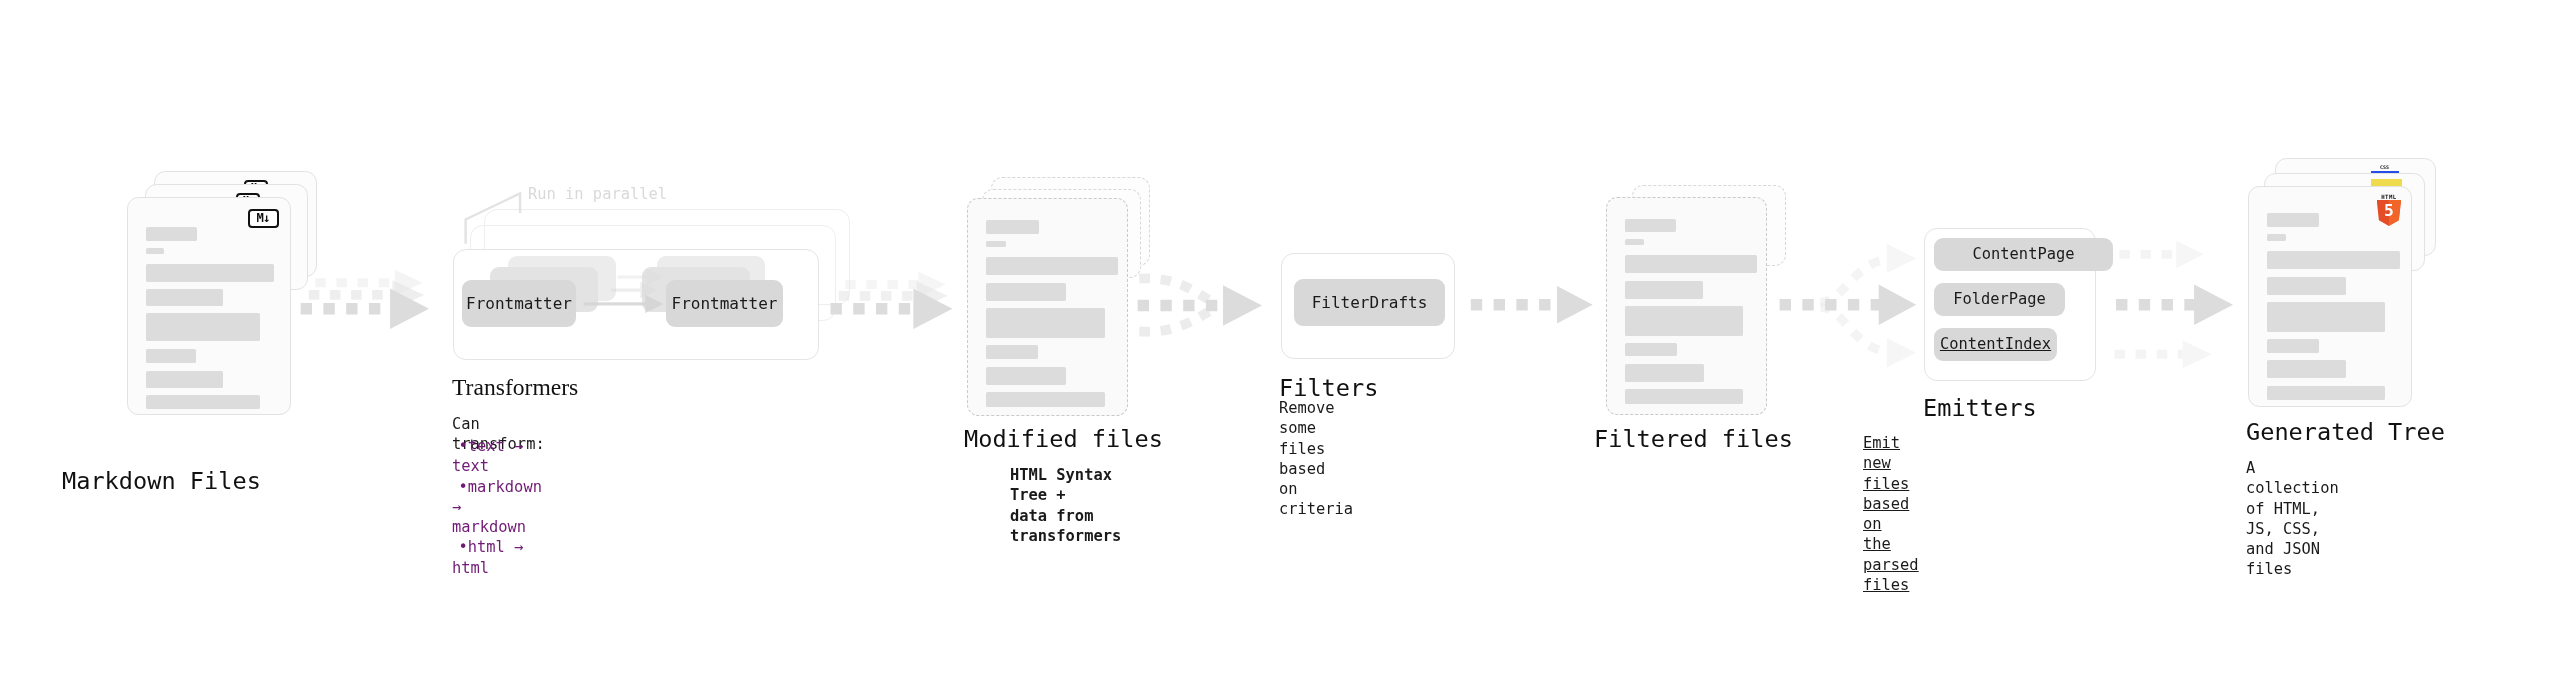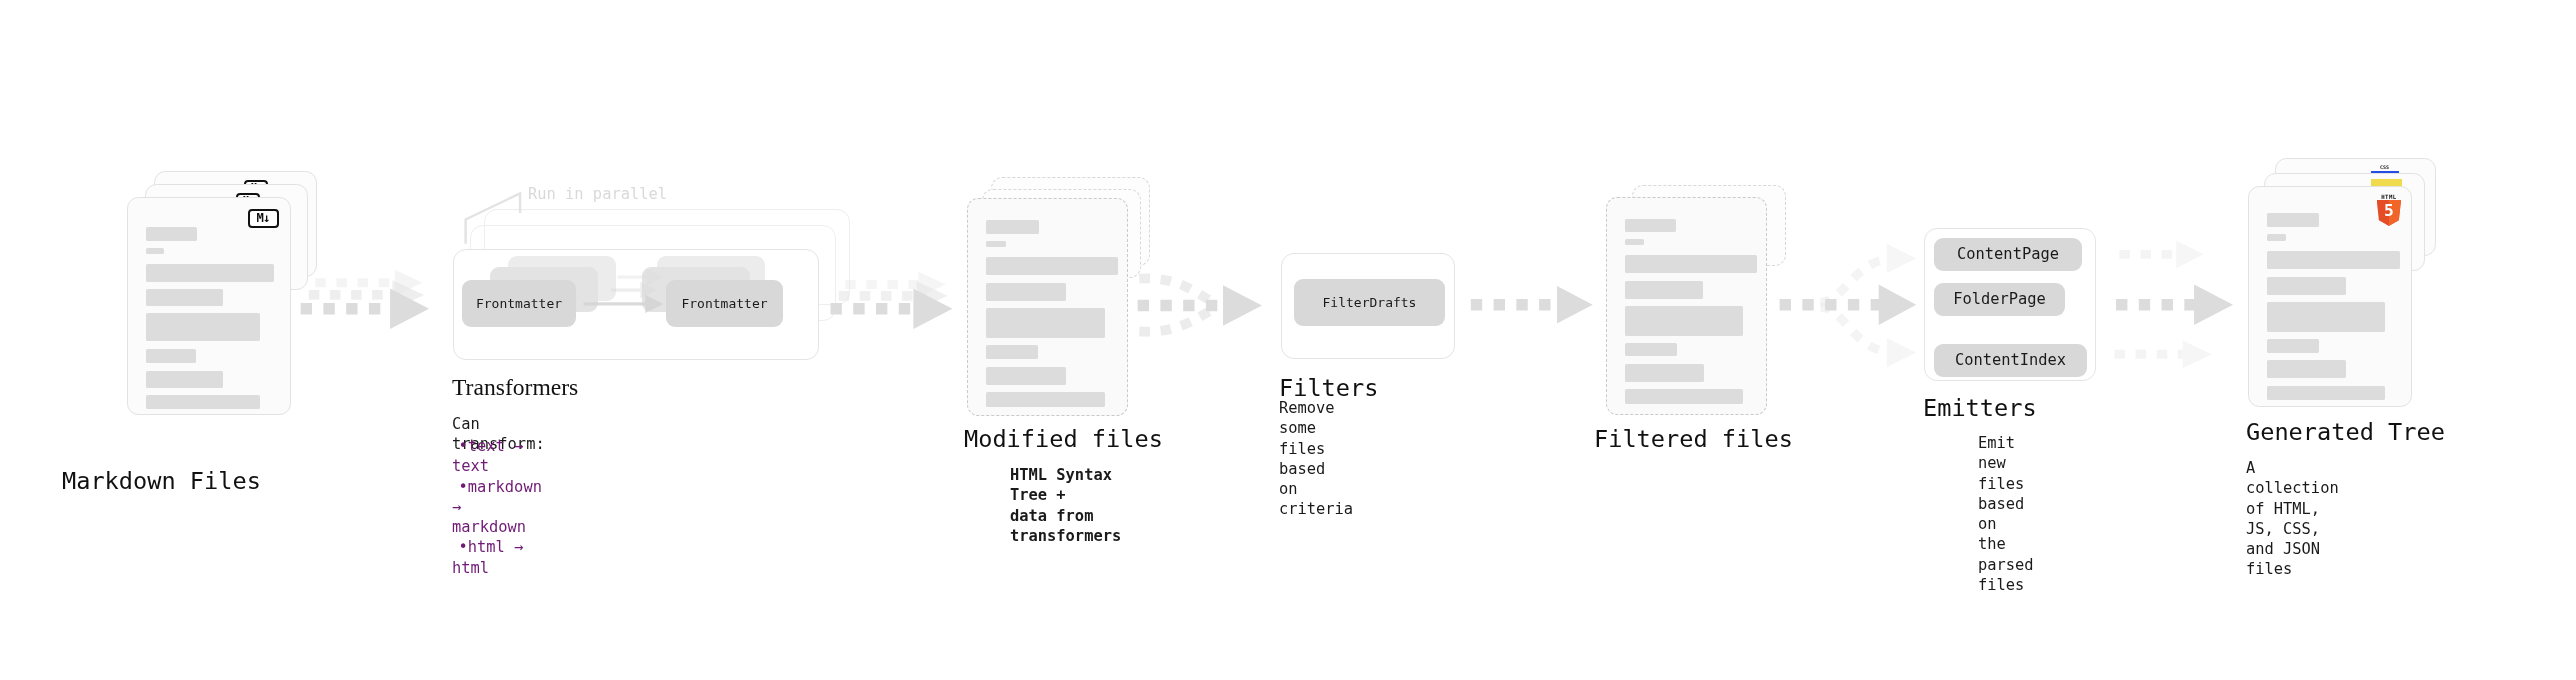--- a/index.html
+++ b/index.html
@@ -98,21 +98,21 @@
     border: 1.6px solid #e4e4e4;
     border-radius: 13px;
     background: #ffffff;
   }
   .gbox.ghost { background: transparent; border-color: #eeeeee; }
   .chip {
     position: absolute;
     background: #d8d8d8;
     border-radius: 9px;
     display: flex; align-items: center; justify-content: center;
-    font-size: 13px;
+    font-size: 16px;
     color: #1a1a1a;
     white-space: nowrap;
   }
   .chip.g1 { background: #ececec; color: transparent; }
   .chip.g2 { background: #e3e3e3; color: transparent; }
 
   
   .title {
     position: absolute;
     font-size: 23.6px;
@@ -342,31 +342,31 @@
         <polygon points="2322,416 2358,434 2322,452" fill="#ececec"></polygon>
       </g>
 
       <line x1="2190" y1="375" x2="2318" y2="375" stroke="#dcdcdc" stroke-width="14" stroke-dasharray="14 14"></line>
       <polygon points="2312,350 2358,375 2312,400" fill="#dcdcdc"></polygon>
     </svg>
   </div>
 
   <div class="node">
     <div class="gbox" style="left:1924px; top:228px; width:172px; height:153px;"></div>
-    <div class="chip" style="left:1934px; top:238px; width:148px; height:32.5px; font-size:15.4px;">
+    <div class="chip" style="left:1934px; top:238px; width:179px; height:32.5px; font-size:15.4px;">
       <span>ContentPage</span>
     </div>
     <div class="chip" style="left:1934px; top:283px; width:131px; height:32.5px; font-size:15.4px;">
       <span>FolderPage</span>
     </div>
-    <div class="chip" style="left:1934px; top:344px; width:153px; height:32.5px; font-size:15.4px;">
+    <div class="chip" style="left:1934px; top:328px; width:123px; height:32.5px; font-size:15.4px;text-decoration:underline;">
       <span>ContentIndex</span>
     </div>
     <div class="title" style="left:1923px; top:394px;">Emitters</div>
-    <div class="sub" style="left:1978px; top:433px;">Emit new files based on
+    <div class="sub" style="left:1863px; top:433px;text-decoration:underline;">Emit new files based on
 the parsed files</div>
   </div>
 
   <div class="node">
     <svg class="ov" viewBox="0 0 3170 838">
       <g opacity="0.45">
         <line x1="2608" y1="313" x2="2682" y2="313" stroke="#e8e8e8" stroke-width="11" stroke-dasharray="13 13"></line>
         <polygon points="2678,296 2712,313 2678,330" fill="#ececec"></polygon>
       </g>
       <g opacity="0.45">

